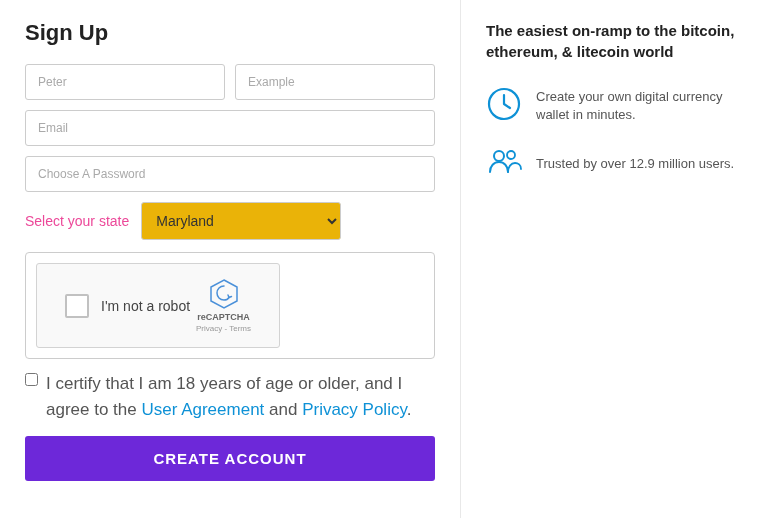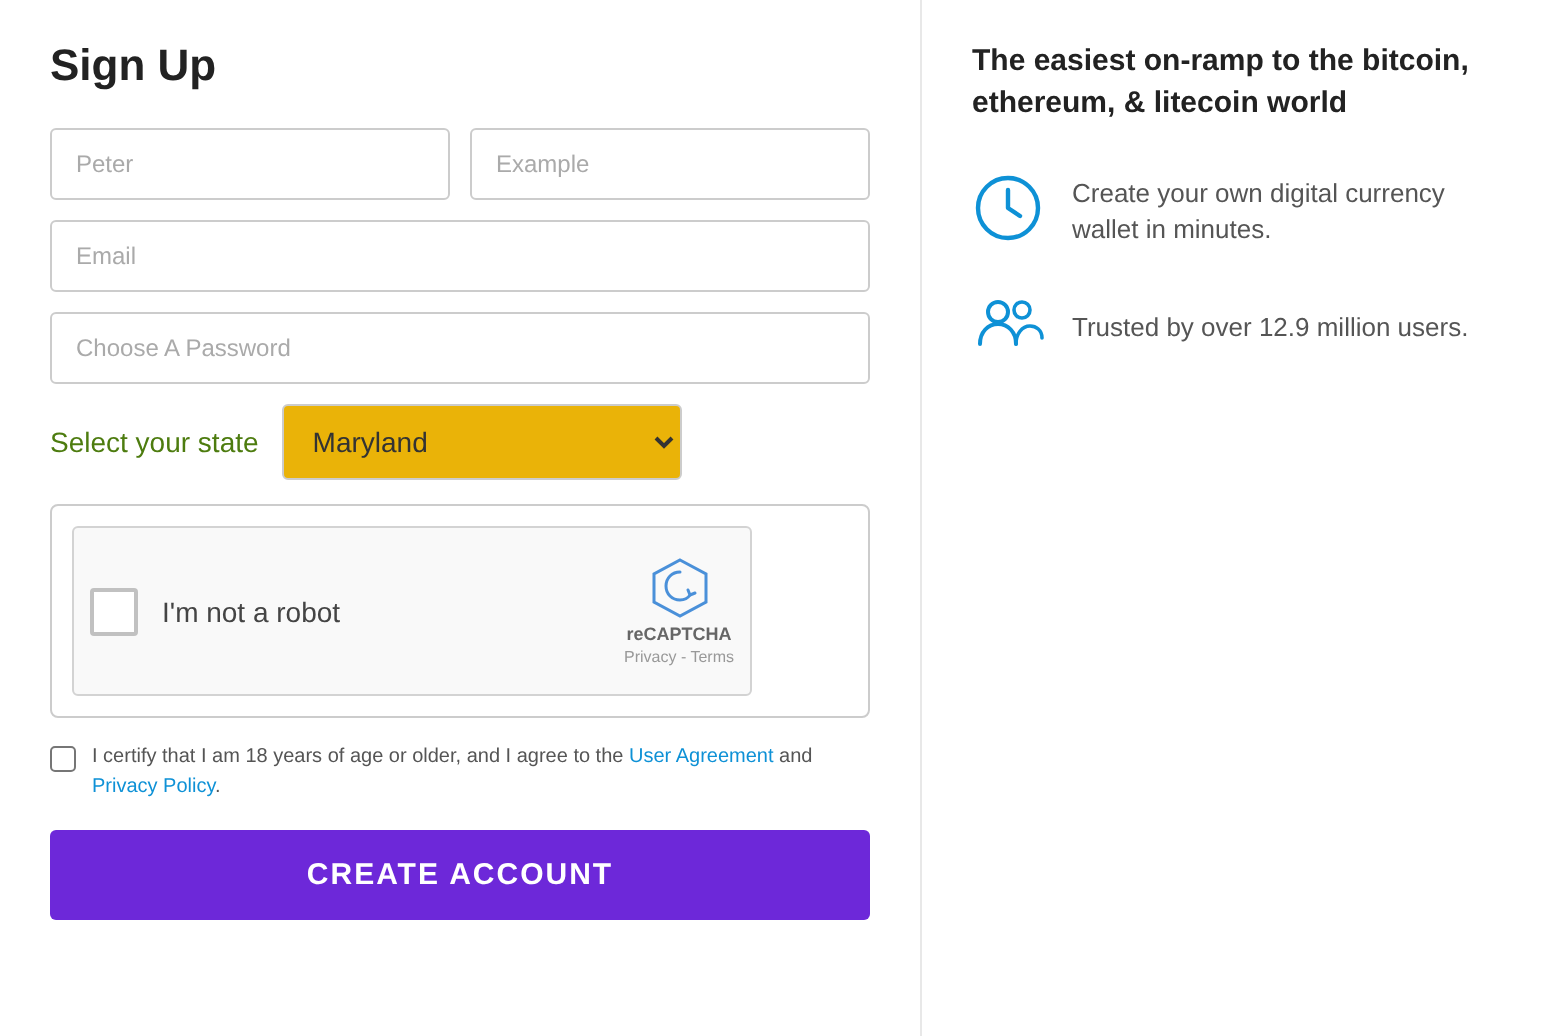--- a/index.html
+++ b/index.html
@@ -63,21 +63,21 @@
 
     .state-row {
       display: flex;
       align-items: center;
       margin-bottom: 12px;
       gap: 12px;
     }
 
     .state-label {
       font-size: 14px;
-      color: #4d7c0f;
+      color: #ec4899;
       white-space: nowrap;
     }
 
     .state-select {
       width: 200px;
       padding: 9px 10px;
       border: 1px solid #ccc;
       border-radius: 3px;
       font-size: 14px;
       color: #333;
@@ -93,22 +93,22 @@
       margin-bottom: 12px;
       display: flex;
       align-items: center;
       justify-content: flex-start;
     }
 
     .captcha-inner {
       background: #f9f9f9;
       border: 1px solid #d3d3d3;
       border-radius: 3px;
-      width: 340px;
-      padding: 14px 8px;
+      width: 244px;
+      padding: 14px 28px;
       display: flex;
       align-items: center;
       justify-content: space-between;
     }
 
     .captcha-left {
       display: flex;
       align-items: center;
       gap: 12px;
     }
@@ -159,21 +159,21 @@
 
     .terms-checkbox {
       margin-top: 2px;
       width: 13px;
       height: 13px;
       flex-shrink: 0;
       cursor: pointer;
     }
 
     .terms-text {
-      font-size: 10px;
+      font-size: 17px;
       color: #555;
       line-height: 1.5;
     }
 
     .terms-text a {
       color: #0e91d6;
       text-decoration: none;
     }
 
     .create-btn {

